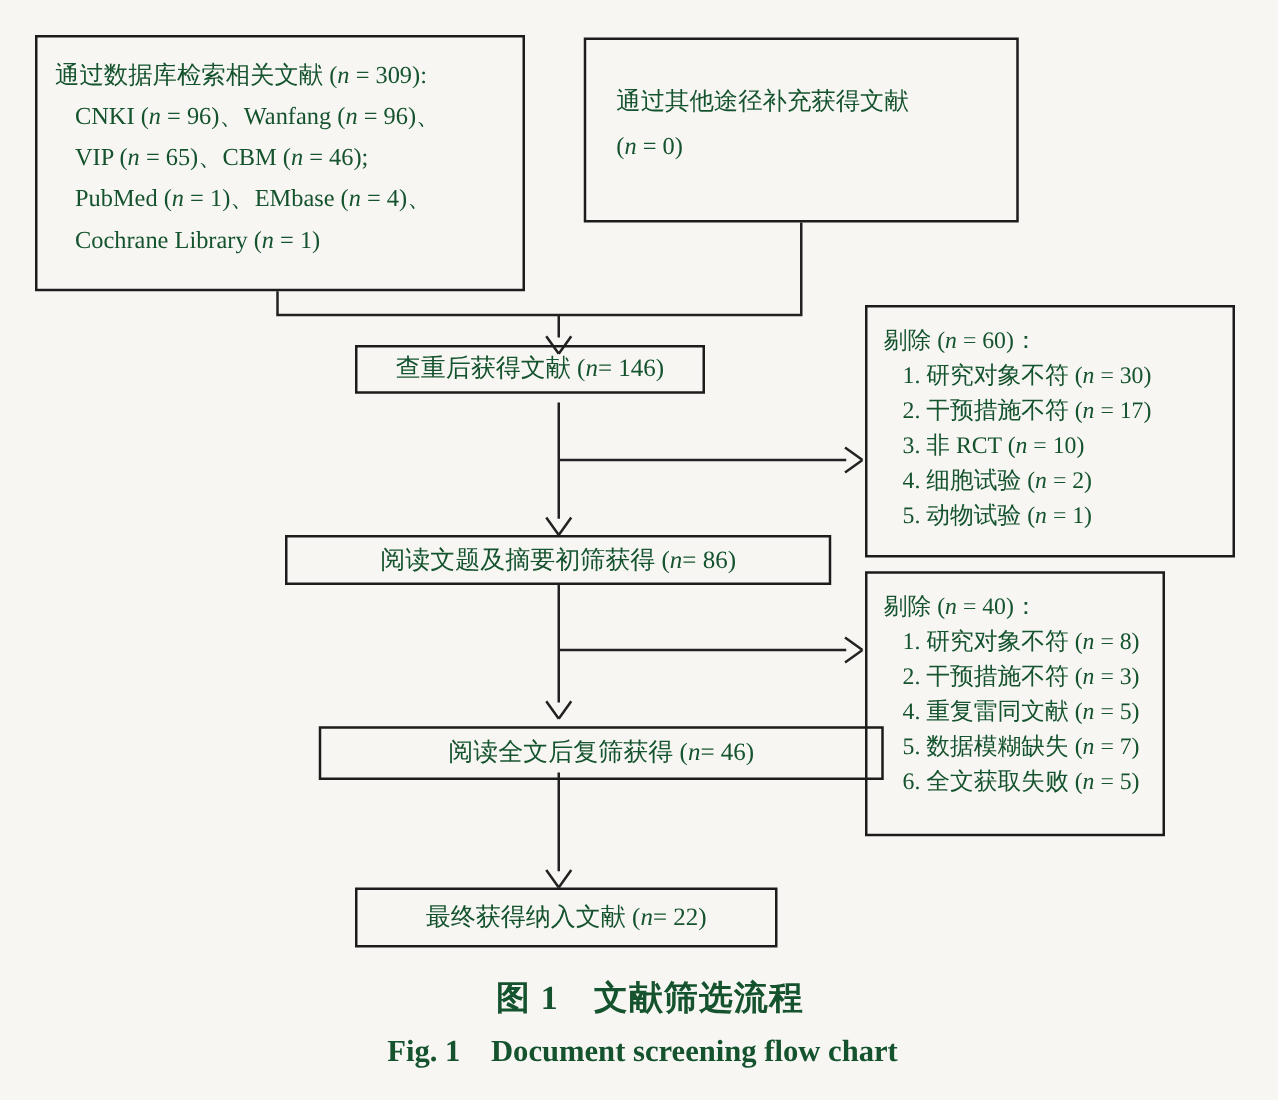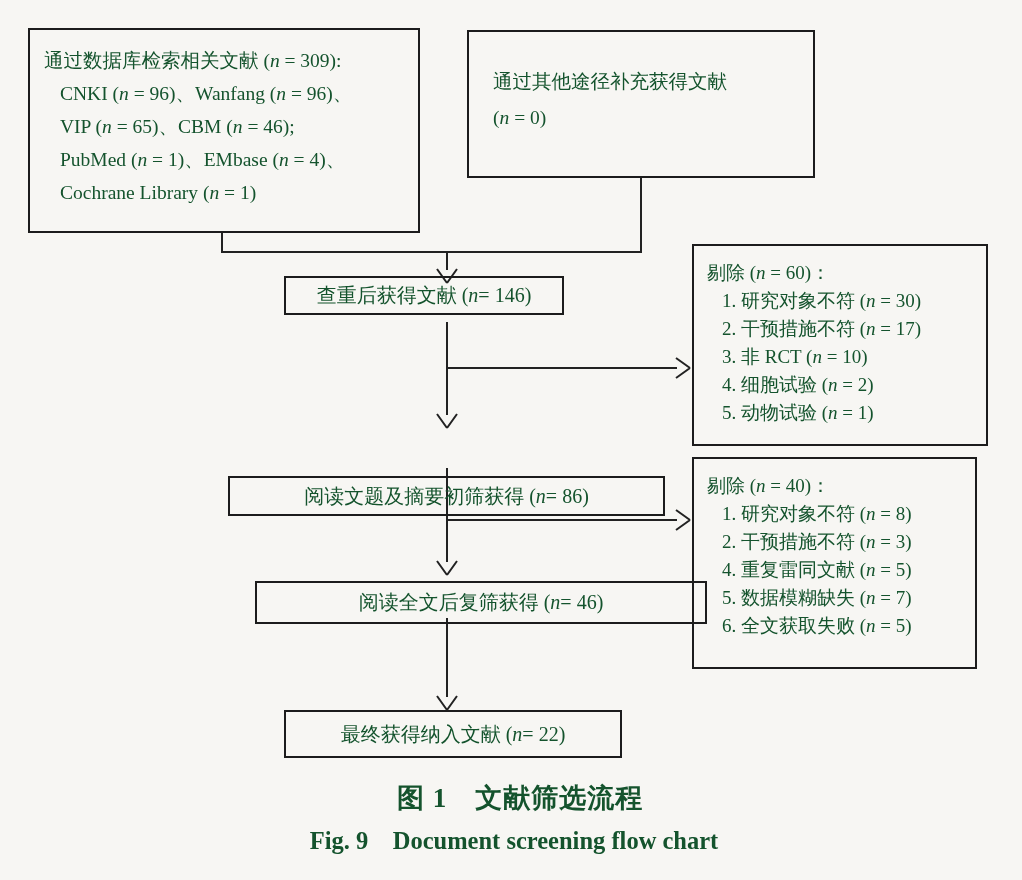--- a/index.html
+++ b/index.html
@@ -90,31 +90,31 @@
 
   <div class="box excl" style="left:692px;top:244px;width:296px;height:202px;">
     <div class="ln">剔除 (<i>n</i> = 60)：</div>
     <div class="ln item">1. 研究对象不符 (<i>n</i> = 30)</div>
     <div class="ln item">2. 干预措施不符 (<i>n</i> = 17)</div>
     <div class="ln item">3. 非 RCT (<i>n</i> = 10)</div>
     <div class="ln item">4. 细胞试验 (<i>n</i> = 2)</div>
     <div class="ln item">5. 动物试验 (<i>n</i> = 1)</div>
   </div>
 
-  <div class="box center-box" style="left:228px;top:428px;width:437px;height:40px;margin-top:48px;">阅读文题及摘要初筛获得 (<i>n</i> = 86)</div>
+  <div class="box center-box" style="left:228px;top:428px;width:437px;height:40px;">阅读文题及摘要初筛获得 (<i>n</i> = 86)</div>
 
-  <div class="box excl" style="left:692px;top:457px;width:285px;height:212px;">
+  <div class="box excl" style="left:692px;top:457px;width:240px;height:212px;">
     <div class="ln">剔除 (<i>n</i> = 40)：</div>
     <div class="ln item">1. 研究对象不符 (<i>n</i> = 8)</div>
     <div class="ln item">2. 干预措施不符 (<i>n</i> = 3)</div>
     <div class="ln item">4. 重复雷同文献 (<i>n</i> = 5)</div>
     <div class="ln item">5. 数据模糊缺失 (<i>n</i> = 7)</div>
     <div class="ln item">6. 全文获取失败 (<i>n</i> = 5)</div>
   </div>
 
   <div class="box center-box" style="left:255px;top:581px;width:452px;height:43px;font-family:Liberation Serif, serif;">阅读全文后复筛获得 (<i>n</i> = 46)</div>
 
   <div class="box center-box" style="left:284px;top:710px;width:338px;height:48px;">最终获得纳入文献 (<i>n</i> = 22)</div>
 
   <div class="caption-zh">图 1　文献筛选流程</div>
-  <div class="caption-en">Fig. 9　Document screening flow chart</div>
+  <div class="caption-en">Fig. 1　Document screening flow chart</div>
 
 </div>
 
 </body></html>

